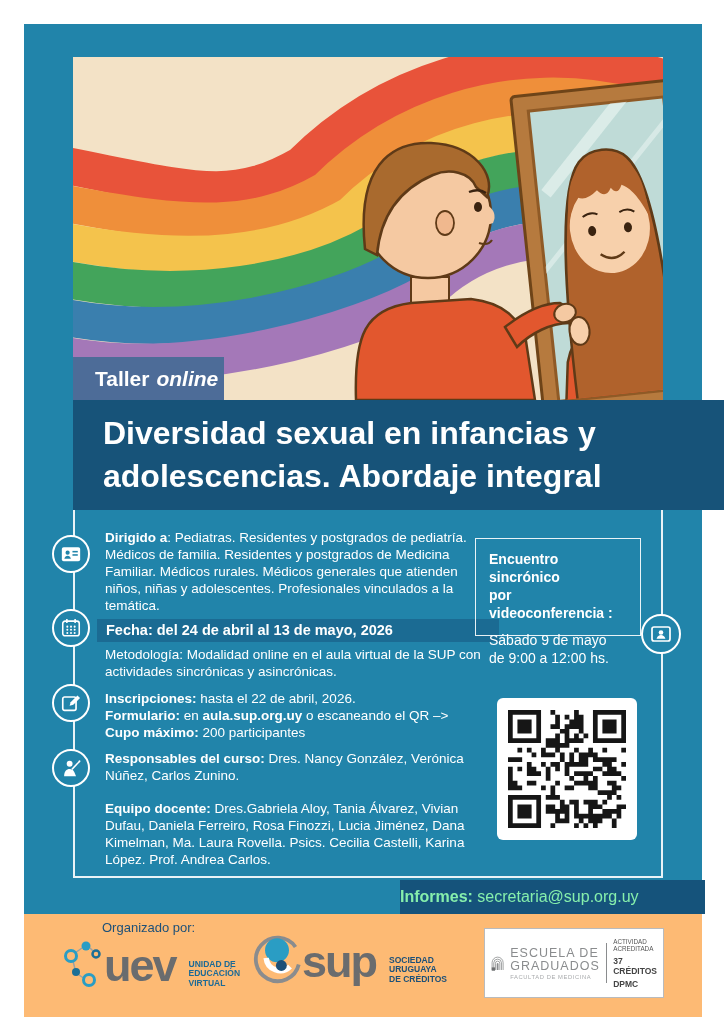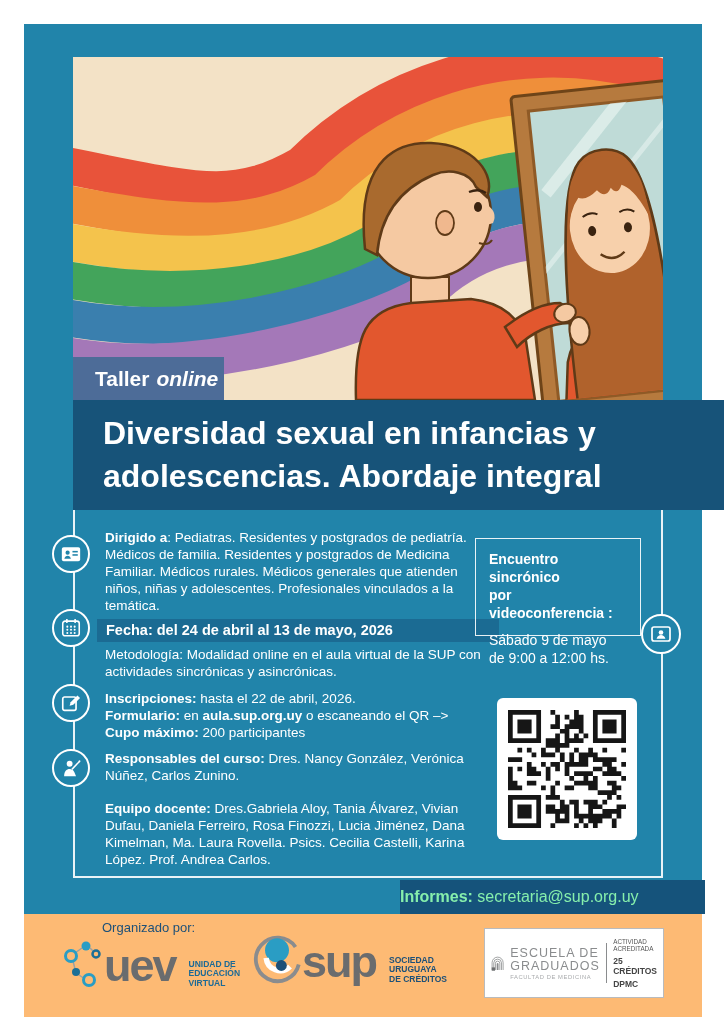--- a/index.html
+++ b/index.html
@@ -266,20 +266,20 @@
         </svg>
         <div style="margin-left:6px;">
           <div class="esc-name">ESCUELA DE</div>
           <div class="esc-name">GRADUADOS</div>
           <div class="esc-fac">FACULTAD DE MEDICINA</div>
         </div>
         <div class="esc-div"></div>
         <div>
           <div class="esc-acc">ACTIVIDAD</div>
           <div class="esc-acc">ACREDITADA</div>
-          <div class="esc-cred">25 CRÉDITOS</div>
+          <div class="esc-cred">37 CRÉDITOS</div>
           <div class="esc-cred">DPMC</div>
         </div>
       </div>
     </div>
 
   </div>
 </div>
 
 </body></html>

